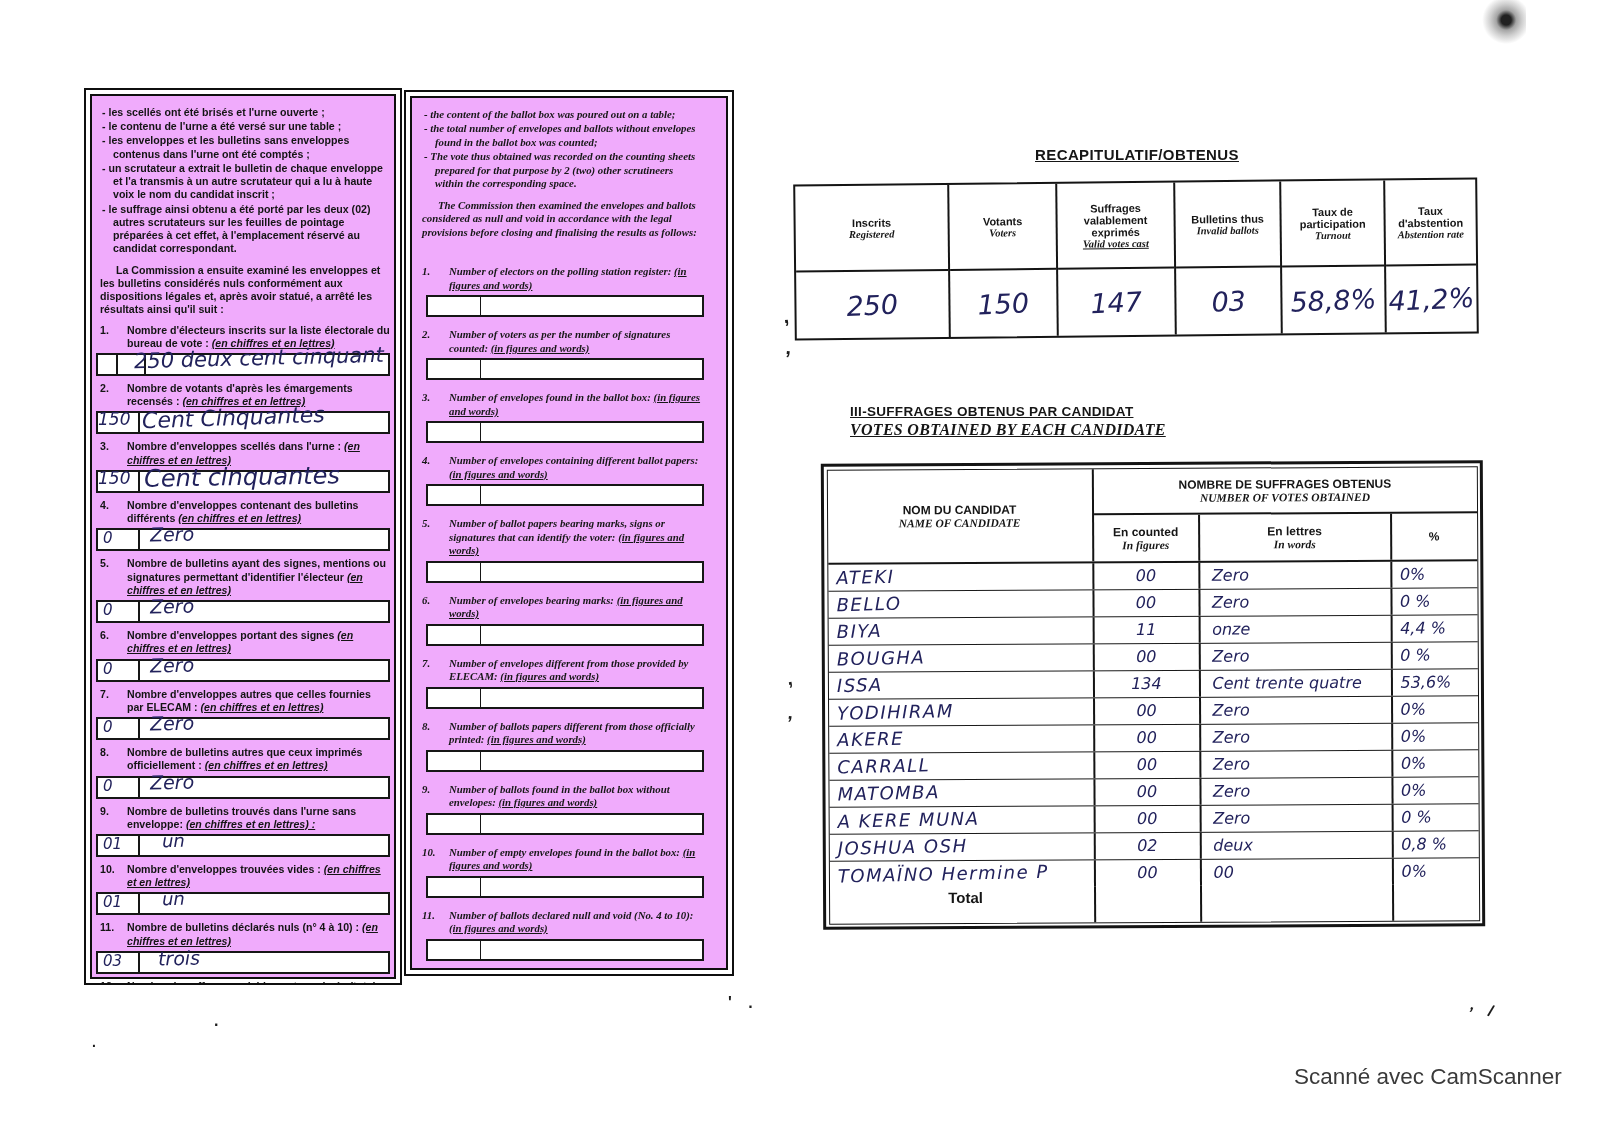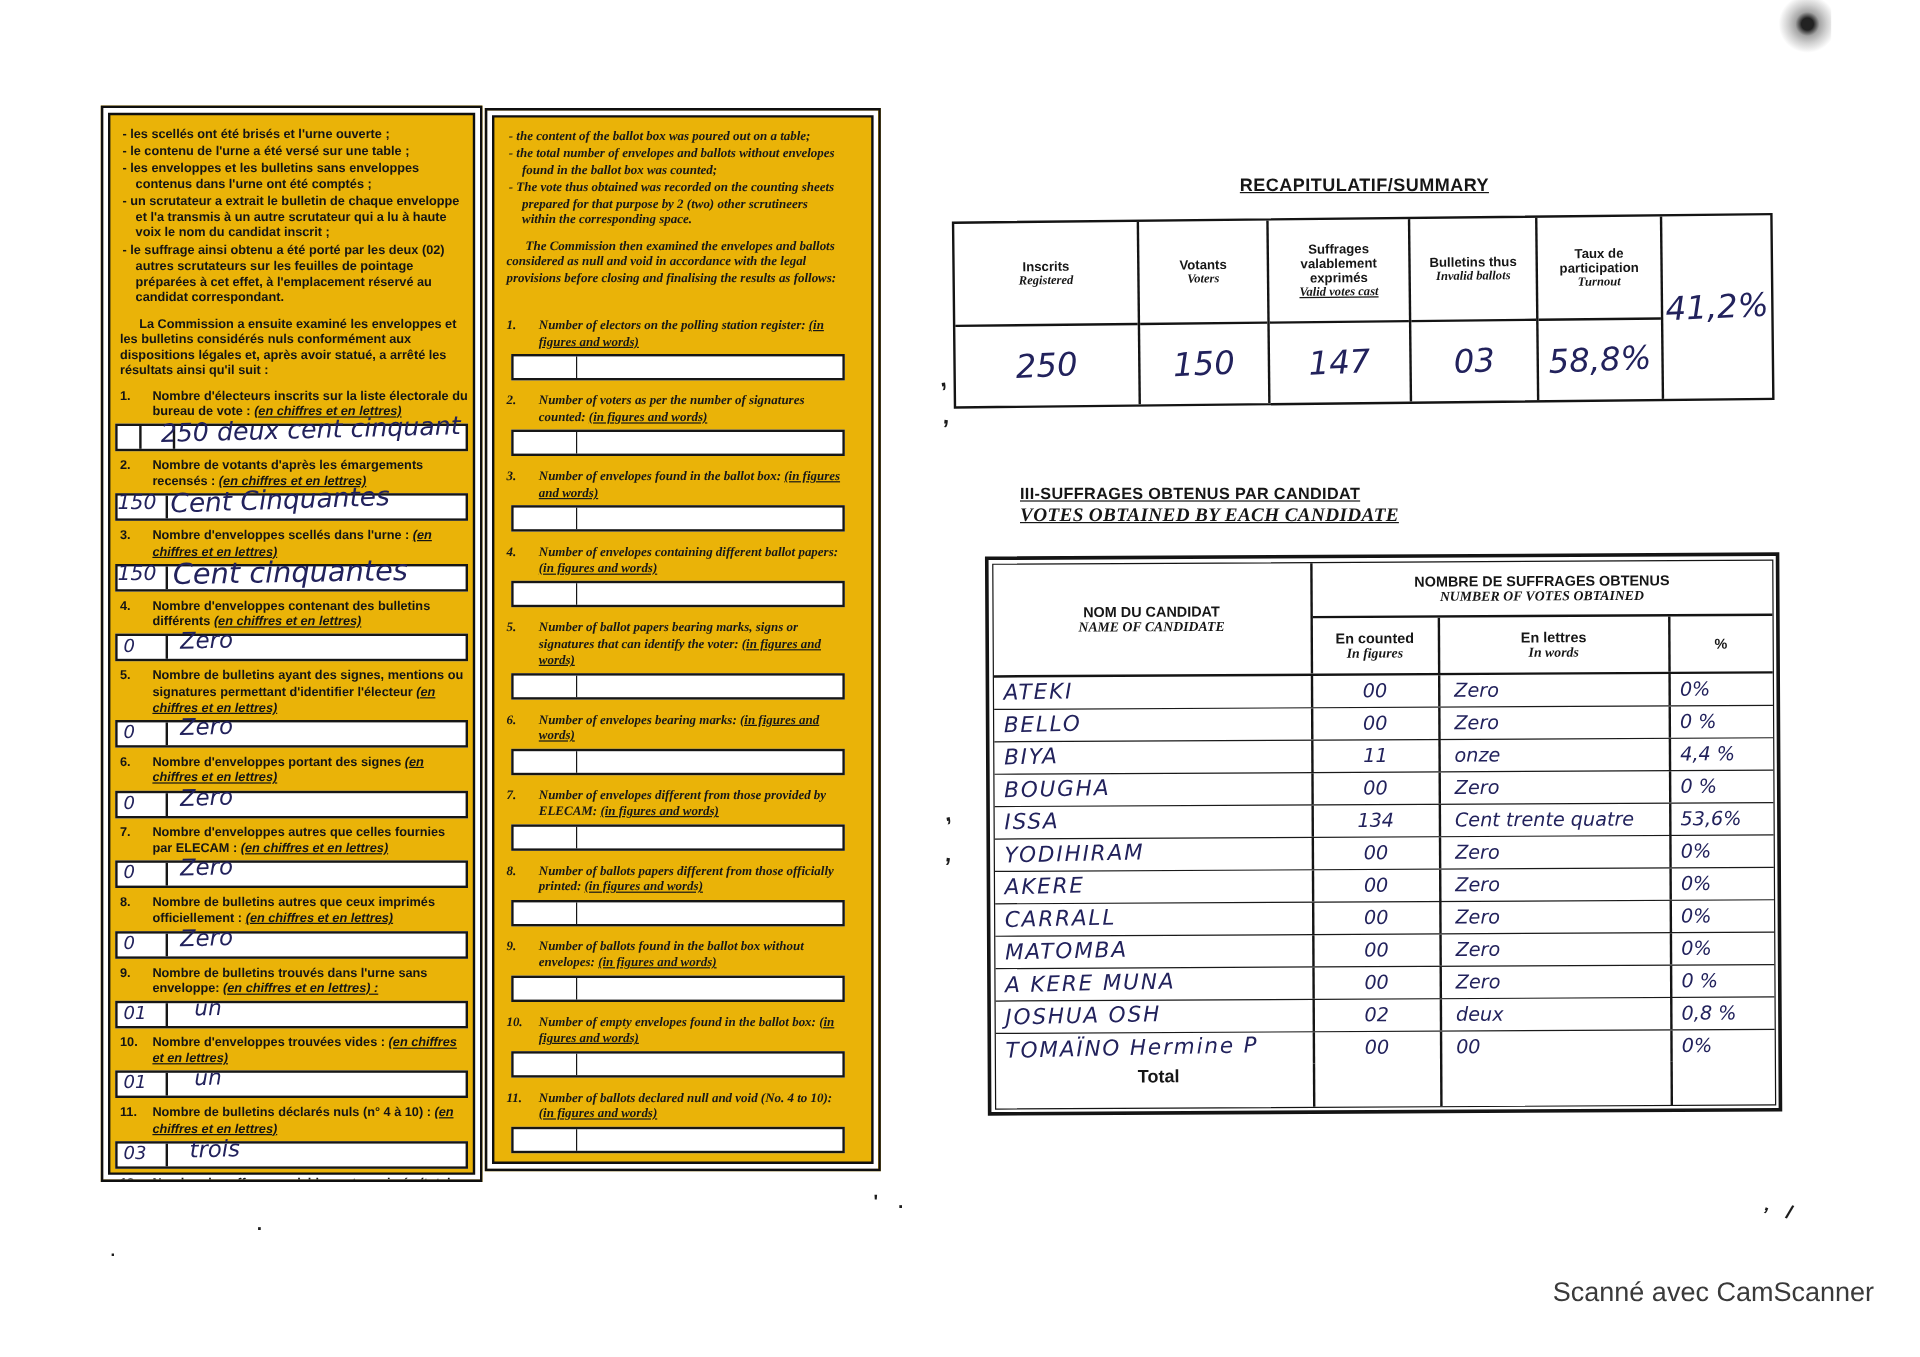--- a/index.html
+++ b/index.html
@@ -1,20 +1,20 @@
 <!DOCTYPE html>
 <html><head>
 <meta charset="utf-8">
 <style>
   html,body{margin:0;padding:0;background:#e9e9e9;}
   #page{position:relative;width:1600px;height:1131px;background:#ffffff;overflow:hidden;
         font-family:"Liberation Sans",sans-serif;color:#161616;}
 
   
-  .formbox{position:absolute;background:#eab308;border:2.5px solid #0f0f0f;
+  .formbox{position:absolute;background:#f0abfc;border:2.5px solid #0f0f0f;
            box-shadow:inset 0 0 0 4px #ffffff, inset 0 0 0 6px #0f0f0f;
            box-sizing:border-box;overflow:hidden;}
   #box-fr{left:84px;top:88px;width:318px;height:897px;padding:16px 10px 8px 14px;}
   #box-en{left:404px;top:90px;width:330px;height:886px;padding:16px 28px 8px 16px;}
 
   .fr-text{font-size:10.6px;line-height:1.25;font-weight:700;color:#141414;}
   .en-text{font-family:"Liberation Serif",serif;font-style:italic;font-weight:700;
            font-size:10.8px;line-height:1.25;color:#171717;}
 
   ul.bullets{list-style:none;margin:0;padding:0 0 0 2px;}
@@ -376,21 +376,21 @@
             <span class="item-num">11.</span>
             <div class="item-body"><span>Number of ballots declared null and void (No. 4 to 10):</span> <span class="hint">(in figures and words)</span></div>
           </div>
           <div class="ansbox">
             <div class="c1"></div>
           </div>
         </div>
       </div>
   </div>
 
-  <div id="summary-title">RECAPITULATIF/SUMMARY</div>
+  <div id="summary-title">RECAPITULATIF/OBTENUS</div>
   <div id="summary-table">
       <div class="sum-col">
         <div class="sum-head">
           <div class="sum-fr">Inscrits</div>
           <div class="sum-en">Registered</div>
         </div>
         <div class="sum-val">
           <span class="hw">250</span>
         </div>
       </div>
@@ -424,20 +424,24 @@
       <div class="sum-col">
         <div class="sum-head">
           <div class="sum-fr">Taux de participation</div>
           <div class="sum-en">Turnout</div>
         </div>
         <div class="sum-val">
           <span class="hw">58,8%</span>
         </div>
       </div>
       <div class="sum-col">
+        <div class="sum-head">
+          <div class="sum-fr">Taux d'abstention</div>
+          <div class="sum-en">Abstention rate</div>
+        </div>
         <div class="sum-val">
           <span class="hw">41,2%</span>
         </div>
       </div>
     </div>
 
   <div id="votes-title">
     <div class="vt1">III-SUFFRAGES OBTENUS PAR CANDIDAT</div>
     <div class="vt2">VOTES OBTAINED BY EACH CANDIDATE</div>
   </div>

